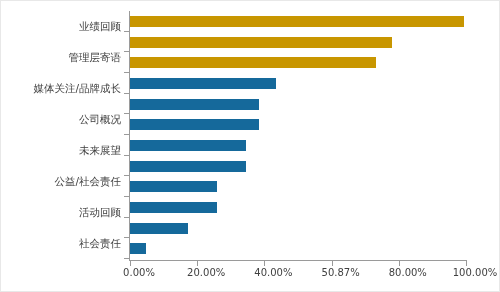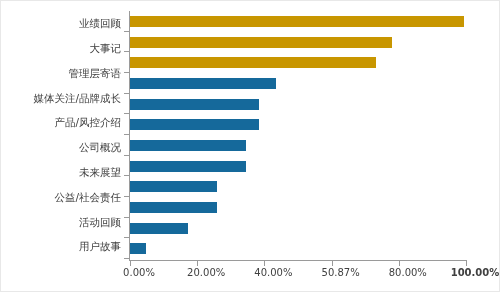--- a/index.html
+++ b/index.html
@@ -142,29 +142,27 @@
   }
 </style>
 </head>
 <body>
 
 <div id="chart-frame">
   <div id="plot-wrap">
 
     <div id="category-axis">
       <div class="cat-label">业绩回顾</div>
-      <div class="cat-label">大事记</div>
       <div class="cat-label">管理层寄语</div>
       <div class="cat-label">媒体关注/品牌成长</div>
-      <div class="cat-label">产品/风控介绍</div>
       <div class="cat-label">公司概况</div>
       <div class="cat-label">未来展望</div>
       <div class="cat-label">公益/社会责任</div>
       <div class="cat-label">活动回顾</div>
-      <div class="cat-label">用户故事</div>
+      <div class="cat-label">社会责任</div>
     </div>
 
     <div id="cat-ticks">
       <div class="cat-tick-cell"></div>
       <div class="cat-tick-cell"></div>
       <div class="cat-tick-cell"></div>
       <div class="cat-tick-cell"></div>
       <div class="cat-tick-cell"></div>
       <div class="cat-tick-cell"></div>
       <div class="cat-tick-cell"></div>
@@ -224,17 +222,17 @@
         <div class="val-tick" style="left: 201.6px;"></div>
         <div class="val-tick" style="left: 268.8px;"></div>
         <div class="val-tick" style="left: 336px;"></div>
       </div>
     <div id="val-tick-labels">
         <div class="val-tick-label" style="left: 0px;">0.00%</div>
         <div class="val-tick-label" style="left: 67.2px;">20.00%</div>
         <div class="val-tick-label" style="left: 134.4px;">40.00%</div>
         <div class="val-tick-label" style="left: 201.6px;">50.87%</div>
         <div class="val-tick-label" style="left: 268.8px;">80.00%</div>
-        <div class="val-tick-label" style="left: 336px; font-weight: bold;">100.00%</div>
+        <div class="val-tick-label" style="left: 336px;">100.00%</div>
       </div>
 
   </div>
 </div>
 
 </body></html>

